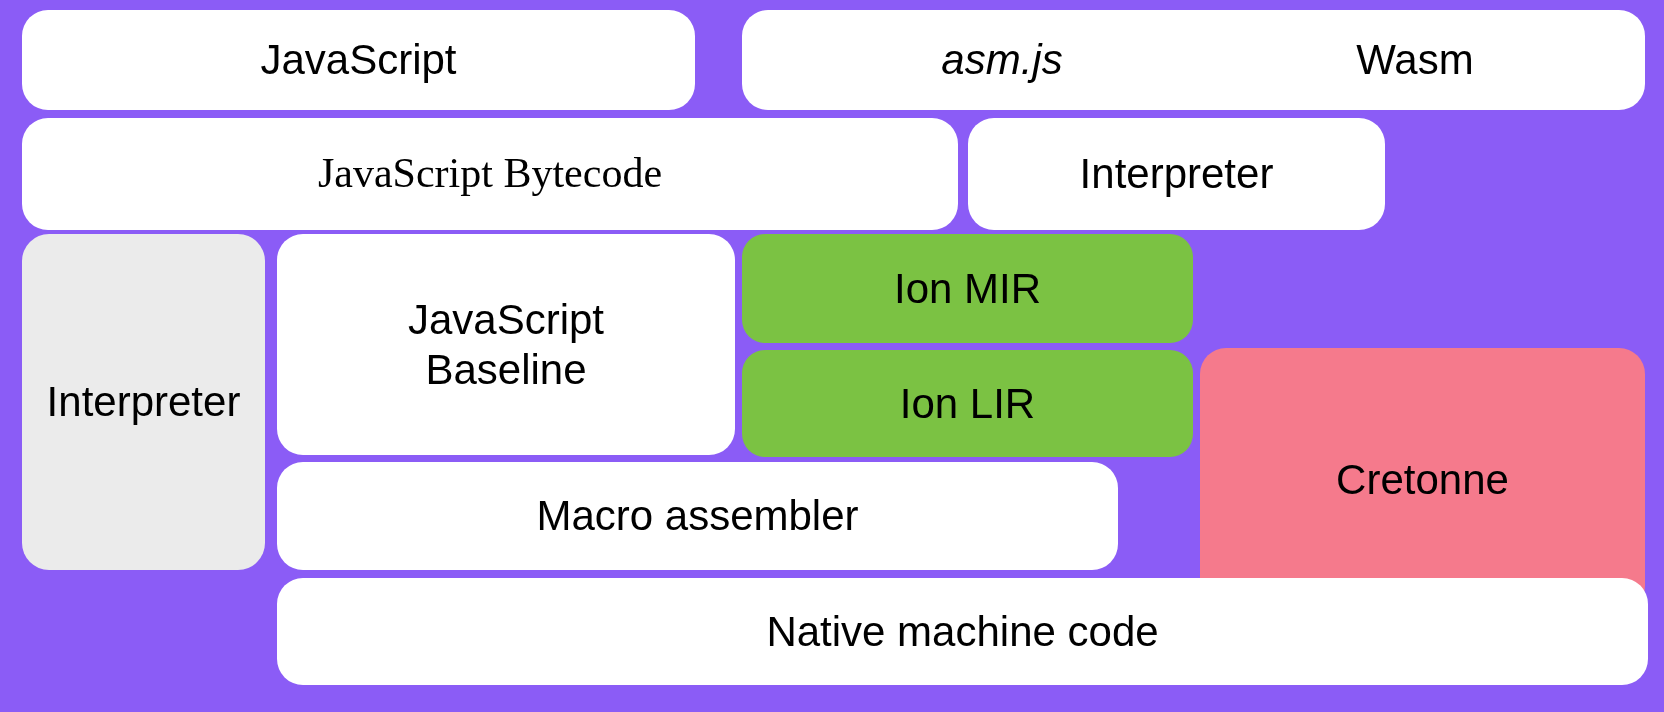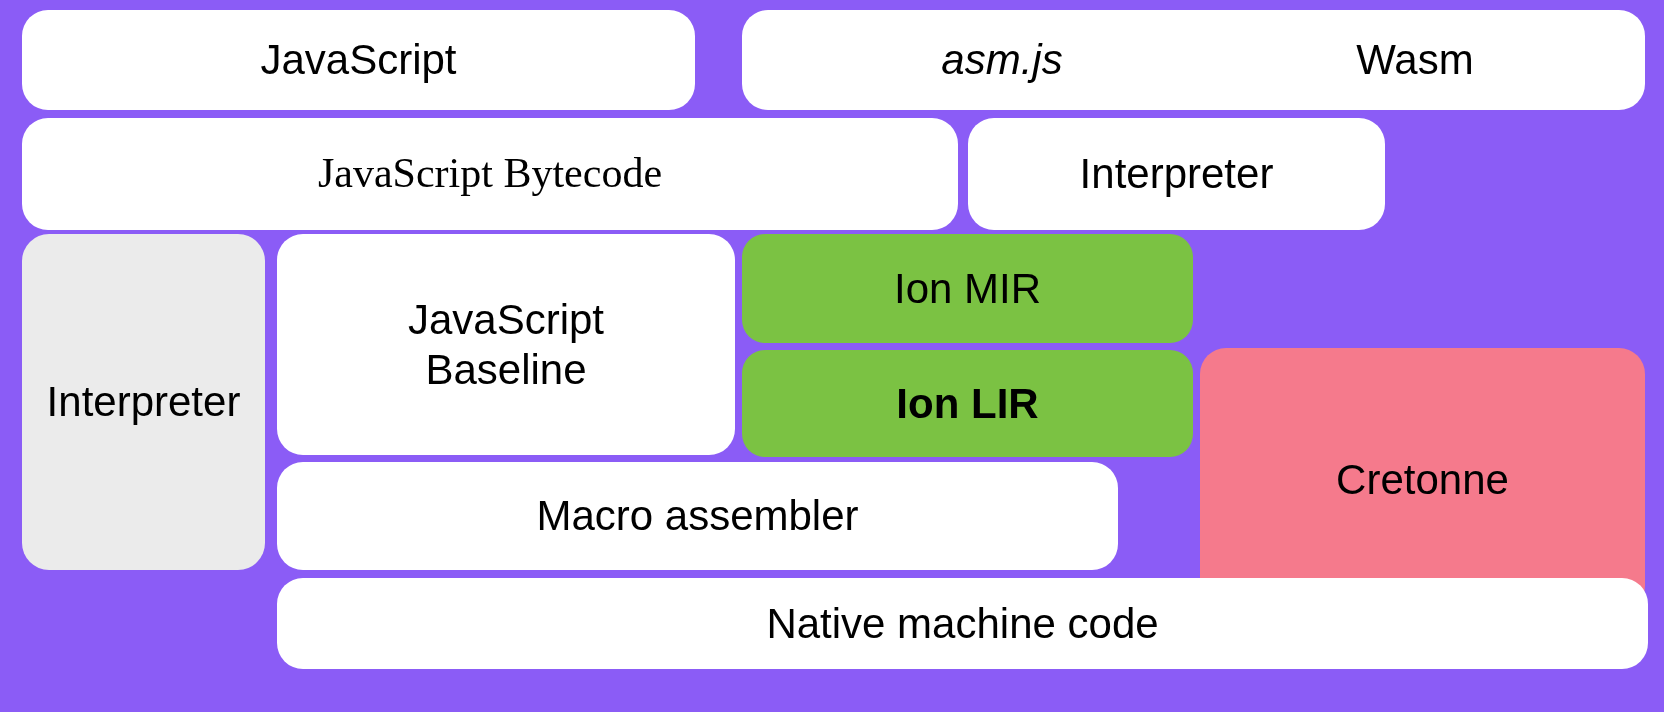--- a/index.html
+++ b/index.html
@@ -47,17 +47,17 @@
 <div id="stage" style="background: #8b5cf6;">
     <div class="node fill-white" style="left: 22px; top: 10px; width: 673px; height: 100px; background: rgb(255, 255, 255);">JavaScript</div>
     <div class="node fill-white" style="left: 742px; top: 10px; width: 520px; height: 100px; background: rgb(255, 255, 255); font-style: italic;">asm.js</div>
     <div class="node fill-white" style="left: 1185px; top: 10px; width: 460px; height: 100px; background: rgb(255, 255, 255);">Wasm</div>
     <div class="node fill-white" style="left: 22px; top: 118px; width: 936px; height: 112px; background: rgb(255, 255, 255); font-family: Liberation Serif, serif;">JavaScript Bytecode</div>
     <div class="node fill-white" style="left: 968px; top: 118px; width: 417px; height: 112px; background: rgb(255, 255, 255);">Interpreter</div>
     <div class="node fill-gray" style="left: 22px; top: 234px; width: 243px; height: 336px; background: rgb(235, 235, 235); border-radius: 27px;">Interpreter</div>
     <div class="node fill-white" style="left: 277px; top: 234px; width: 458px; height: 221px; background: rgb(255, 255, 255);">JavaScript
 Baseline</div>
     <div class="node fill-green" style="left: 742px; top: 234px; width: 451px; height: 109px; background: rgb(123, 194, 67);">Ion MIR</div>
-    <div class="node fill-green" style="left: 742px; top: 350px; width: 451px; height: 107px; background: rgb(123, 194, 67); font-weight: bold;">Ion LIR</div>
+    <div class="node fill-green" style="left: 742px; top: 350px; width: 451px; height: 107px; background: rgb(123, 194, 67);">Ion LIR</div>
     <div class="node fill-pink" style="left: 1200px; top: 348px; width: 445px; height: 264px; background: rgb(245, 122, 140);">Cretonne</div>
     <div class="node fill-white" style="left: 277px; top: 462px; width: 841px; height: 108px; background: rgb(255, 255, 255); text-align: right;">Macro assembler</div>
-    <div class="node fill-white" style="left: 277px; top: 578px; width: 1371px; height: 91px; background: rgb(255, 255, 255);">Native machine code</div>
+    <div class="node fill-white" style="left: 277px; top: 578px; width: 1371px; height: 107px; background: rgb(255, 255, 255);">Native machine code</div>
   </div>
 
 </body></html>

